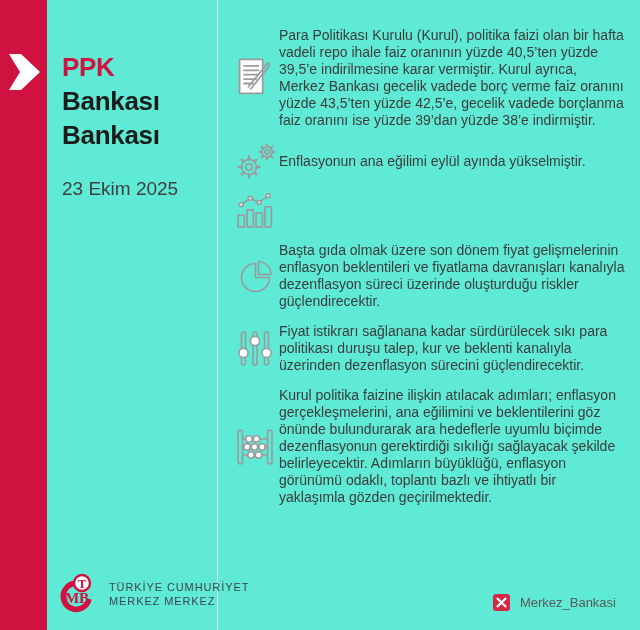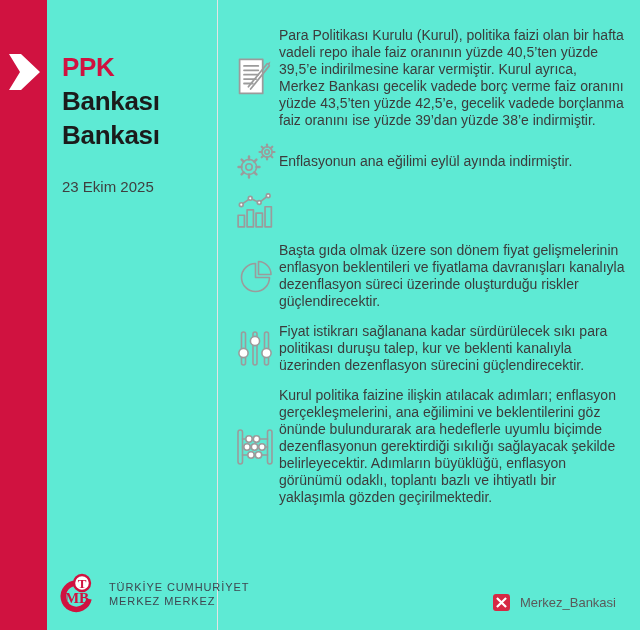--- a/index.html
+++ b/index.html
@@ -5,21 +5,21 @@
   html,body{margin:0;padding:0;background:#fff;}
   .page{
     position:relative;width:640px;height:630px;background:#5eead4;overflow:hidden;
     font-family:"Liberation Sans","DejaVu Sans",sans-serif;
   }
   .redbar{position:absolute;left:0;top:0;width:47px;height:630px;background:#d01240;}
   .chevron{position:absolute;left:9px;top:54px;}
   .leftcol{position:absolute;left:62px;top:50px;width:150px;}
   .title-line{font-size:26px;font-weight:bold;color:#1b1b1b;line-height:34px;letter-spacing:-0.3px;}
   .title-ppk{color:#d01240;}
-  .date{margin-top:26px;font-size:15px;color:#3f3f3f;}
+  .date{margin-top:26px;font-size:19px;color:#3f3f3f;}
   .divider{position:absolute;left:217px;top:0;width:1px;height:630px;background:#e4e4e4;}
   .content{position:absolute;left:231px;top:27px;width:394px;}
   .row{display:flex;align-items:center;margin-bottom:13px;}
   .icon-cell{width:48px;min-width:48px;display:flex;justify-content:center;align-items:center;}
   .text-cell{flex:1;font-size:14px;line-height:17px;color:#3c3c3c;}
   .ico{stroke:#9b9b9b;fill:none;stroke-width:1.6;stroke-linecap:round;stroke-linejoin:round;}
   .ico .fill-dot{fill:#9b9b9b;stroke:none;}
   .ico .knob{fill:#ffffff;}
   .footer-logo{position:absolute;left:56px;bottom:14px;display:flex;align-items:center;gap:9px;}
   .bank-name{font-size:11px;font-weight:normal;color:#3e4650;letter-spacing:0.9px;line-height:14px;white-space:nowrap;}
@@ -88,21 +88,21 @@
             <line x1="33" y1="15.2" x2="33" y2="17.5"></line>
             <line x1="25.5" y1="10" x2="27.8" y2="10"></line>
             <line x1="38.2" y1="10" x2="40.5" y2="10"></line>
             <line x1="27.7" y1="4.7" x2="29.3" y2="6.3"></line>
             <line x1="36.7" y1="13.7" x2="38.3" y2="15.3"></line>
             <line x1="27.7" y1="15.3" x2="29.3" y2="13.7"></line>
             <line x1="36.7" y1="6.3" x2="38.3" y2="4.7"></line>
           </g>
         </svg>
       </div>
-      <div class="text-cell">Enflasyonun ana eğilimi eylül ayında indirmiştir.</div>
+      <div class="text-cell">Enflasyonun ana eğilimi eylül ayında yükselmiştir.</div>
     </div>
 
     <div class="row">
       <div class="icon-cell">
         <svg class="ico" width="38" height="36" viewBox="0 0 36 34">
           <rect x="2" y="21" width="6" height="11"></rect>
           <rect x="10.5" y="16" width="6" height="16"></rect>
           <rect x="19" y="19" width="6" height="13"></rect>
           <rect x="27.5" y="13" width="6" height="19"></rect>
           <polyline points="5,11 13.5,5 22,9 30.5,2.5"></polyline>

